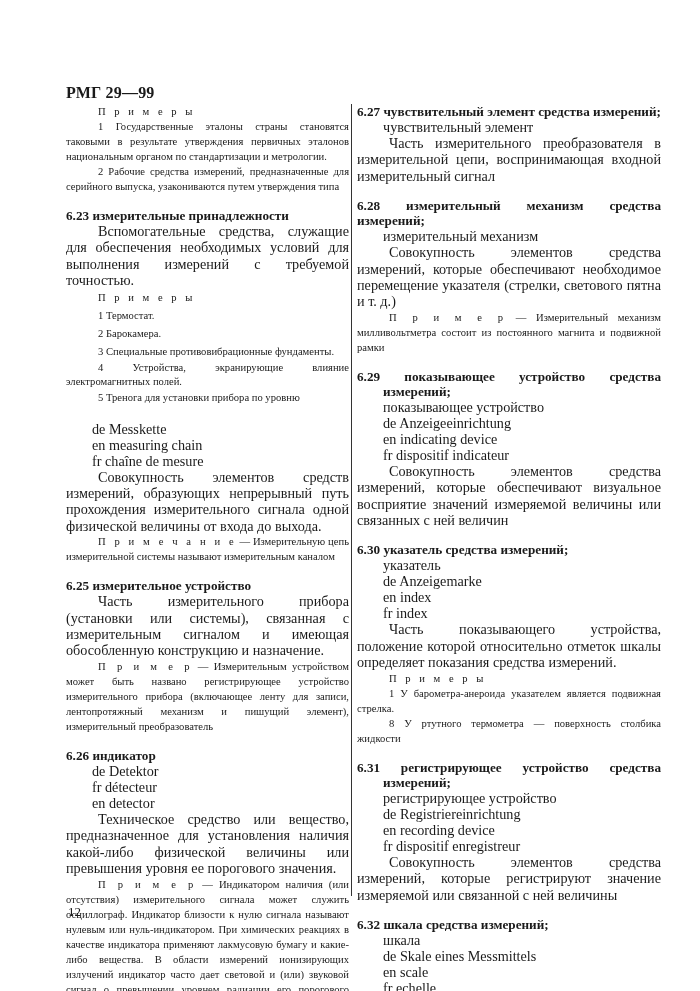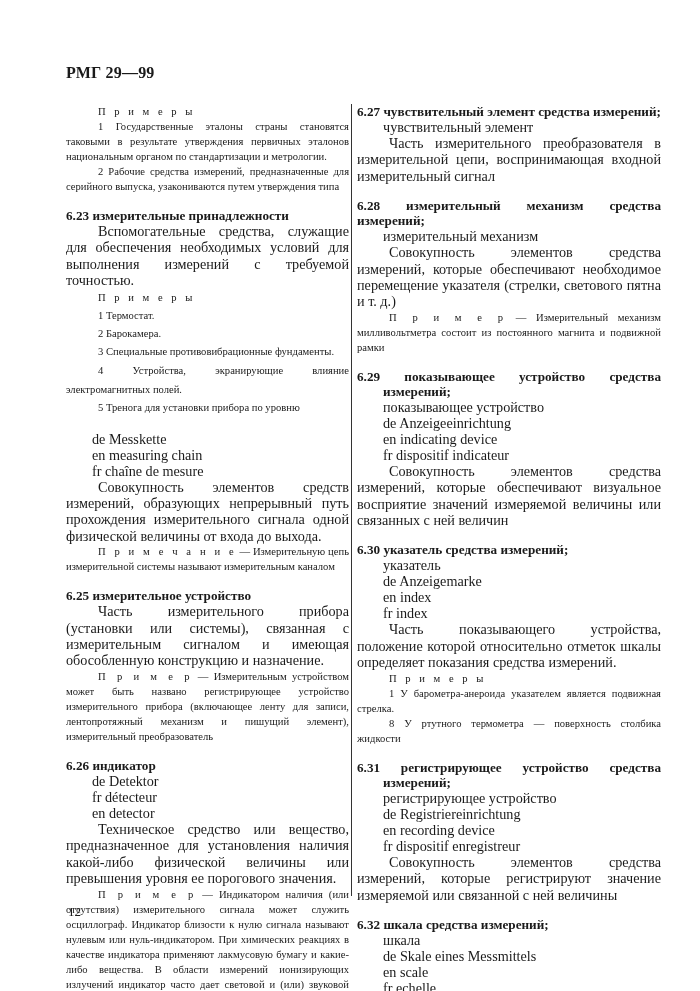--- a/index.html
+++ b/index.html
@@ -2,21 +2,21 @@
 <html><head>
   <meta charset="utf-8">
   <style>
     html, body { margin: 0; padding: 0; background: #ffffff; }
     body {
       width: 700px; height: 991px; position: relative; overflow: hidden;
       font-family: "Liberation Serif", "DejaVu Serif", serif;
       color: #1a1a1a;
     }
     .running-head {
-      position: absolute; left: 66px; top: 64px;
+      position: absolute; left: 66px; top: 84px;
       font-weight: bold; font-size: 16px; letter-spacing: 0.2px;
     }
     .col { position: absolute; top: 104px; }
     .col-left { left: 66px; width: 283px; }
     .col-right { left: 357px; width: 304px; }
     .divider {
       position: absolute; left: 351px; top: 104px; width: 1px; height: 792px;
       background: #333;
     }
     .small {
@@ -29,21 +29,21 @@
       font-size: 14.2px; line-height: 16.4px; text-align: justify; margin: 0;
     }
     .term {
       font-weight: bold; font-size: 13.2px; line-height: 15px;
       margin: 0; text-align: justify;
     }
     .term.wrap { padding-left: 26px; text-indent: -26px; }
     .syn { font-size: 14.2px; line-height: 16px; padding-left: 26px; margin: 0; }
     .gap { height: 14px; }
     .ex { font-size: 10.6px; line-height: 18px; margin: 0; padding-left: 32px; }
-    .ex-wrap { font-size: 10.6px; line-height: 19px; margin: 0; text-indent: 32px; text-align: justify; }
+    .ex-wrap { font-size: 10.6px; line-height: 14px; margin: 0; text-indent: 32px; text-align: justify; }
     .page-num {
       position: absolute; left: 68px; top: 904px; font-size: 13px;
     }
   </style>
 </head>
 <body>
 
 <div class="running-head">РМГ 29—99</div>
 
 <div class="divider"></div>

